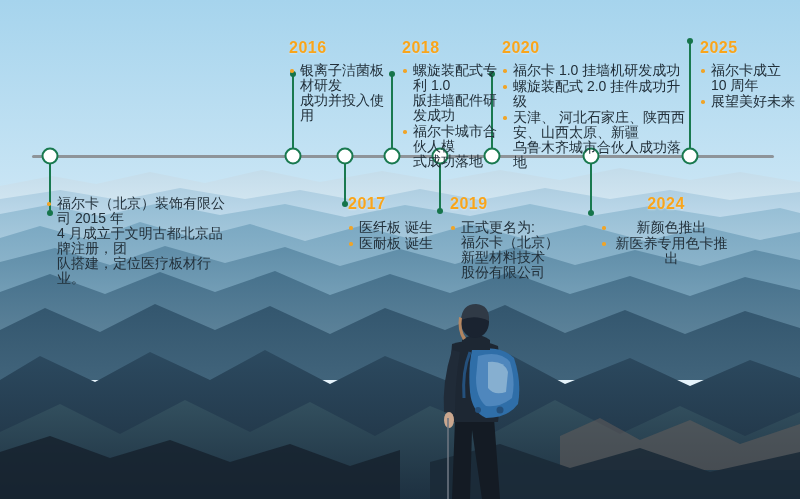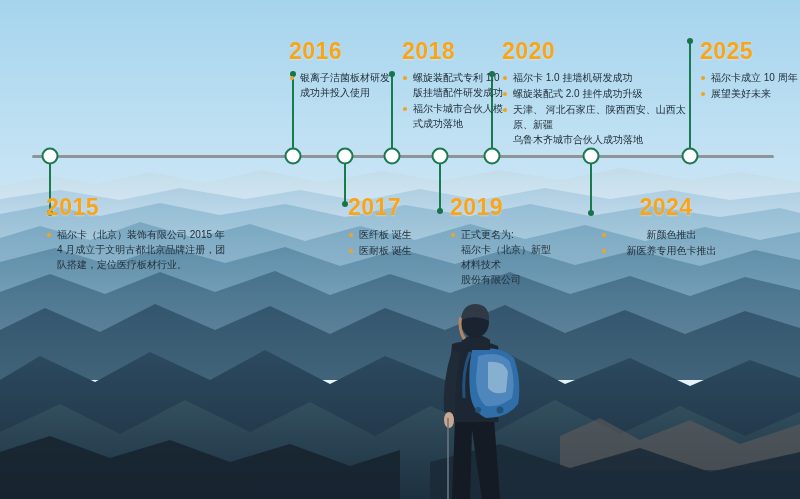--- a/index.html
+++ b/index.html
@@ -32,29 +32,29 @@
   .stem.up{ transform:translateX(-50%); }
   .stem.down{ transform:translateX(-50%); }
   .stem-dot{
     position:absolute; width:6px; height:6px; border-radius:50%;
     background:#16744b; transform:translate(-50%,-50%); z-index:5;
   }
 
   
   .entry{ position:absolute; z-index:7; }
   .year{
-    font-size:23px; font-weight:bold; color:#f9a51b;
+    font-size:16px; font-weight:bold; color:#f9a51b;
     letter-spacing:0.5px; line-height:1; margin-bottom:7px;
     font-family:"Liberation Sans","DejaVu Sans",sans-serif;
     text-shadow:0 1px 2px rgba(255,255,255,.35);
   }
   .bullets{ list-style:none; }
   .bullets li{
     position:relative; padding-left:11px;
-    font-size:10px; line-height:15px; color:#22303a;
+    font-size:14px; line-height:15px; color:#22303a;
     margin-bottom:1px; white-space:pre-line;
   }
   .bullets li::before{
     content:""; position:absolute; left:1px; top:6px;
     width:3.5px; height:3.5px; border-radius:50%; background:#f0a427;
   }
   .entry.below .year{ margin-bottom:8px; }
 </style>
 </head>
 <body>
@@ -196,21 +196,20 @@
       <div class="node" style="left: 492px;"></div>
       <div class="stem down" style="left: 591px; height: 57px; top: 156px;"></div>
       <div class="stem-dot" style="left: 591px; top: 213px;"></div>
       <div class="node" style="left: 591px;"></div>
       <div class="stem up" style="left: 690px; height: 115px; top: 41px;"></div>
       <div class="stem-dot" style="left: 690px; top: 41px;"></div>
       <div class="node" style="left: 690px;"></div>
     </div>
   <div id="entries">
       <div class="entry below" style="left: 46px; top: 196px; width: 182px;">
-        <div class="year">2015</div>
         <ul class="bullets">
           <li>福尔卡（北京）装饰有限公司 2015 年
 4 月成立于文明古都北京品牌注册，团
 队搭建，定位医疗板材行业。</li>
         </ul>
       </div>
       <div class="entry above" style="left: 289px; top: 40px; width: 108px;">
         <div class="year">2016</div>
         <ul class="bullets">
           <li>银离子洁菌板材研发

